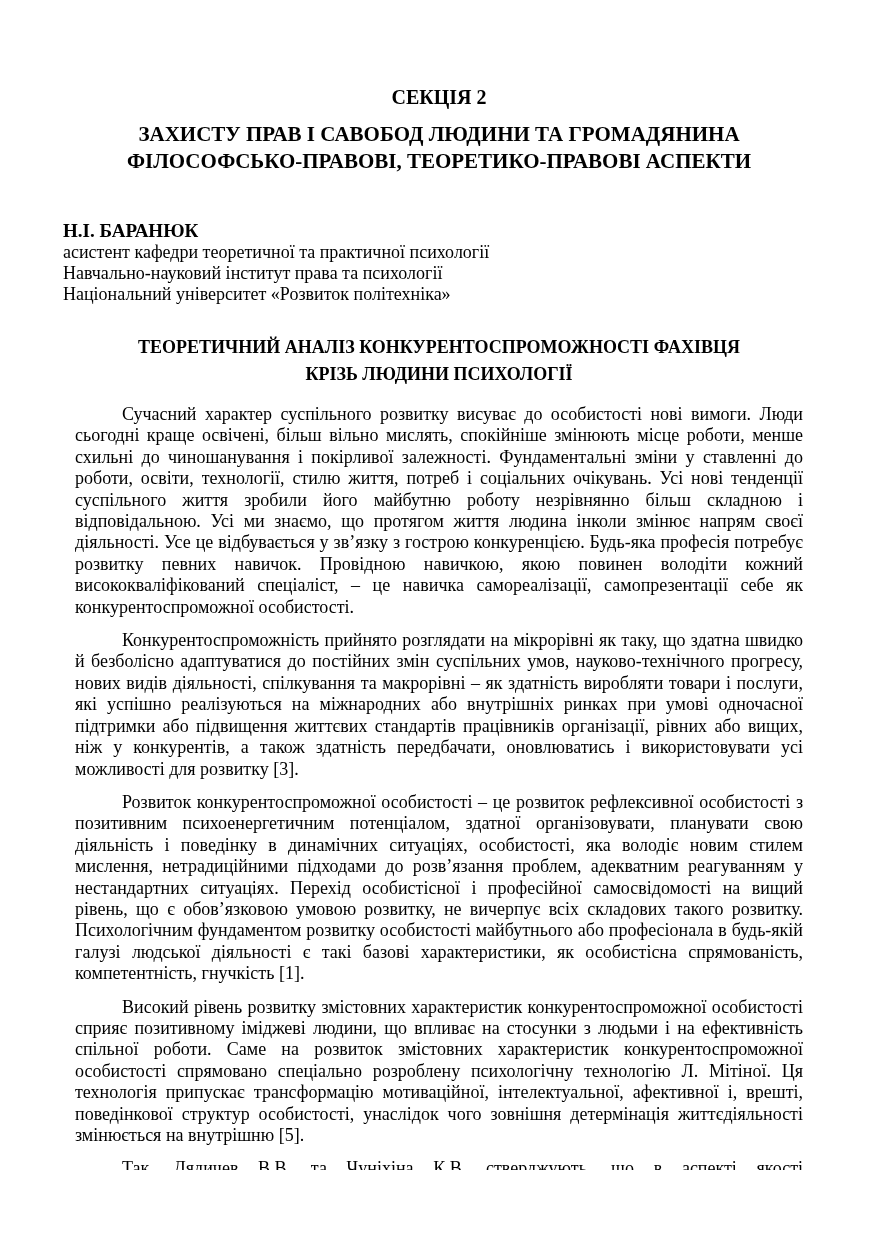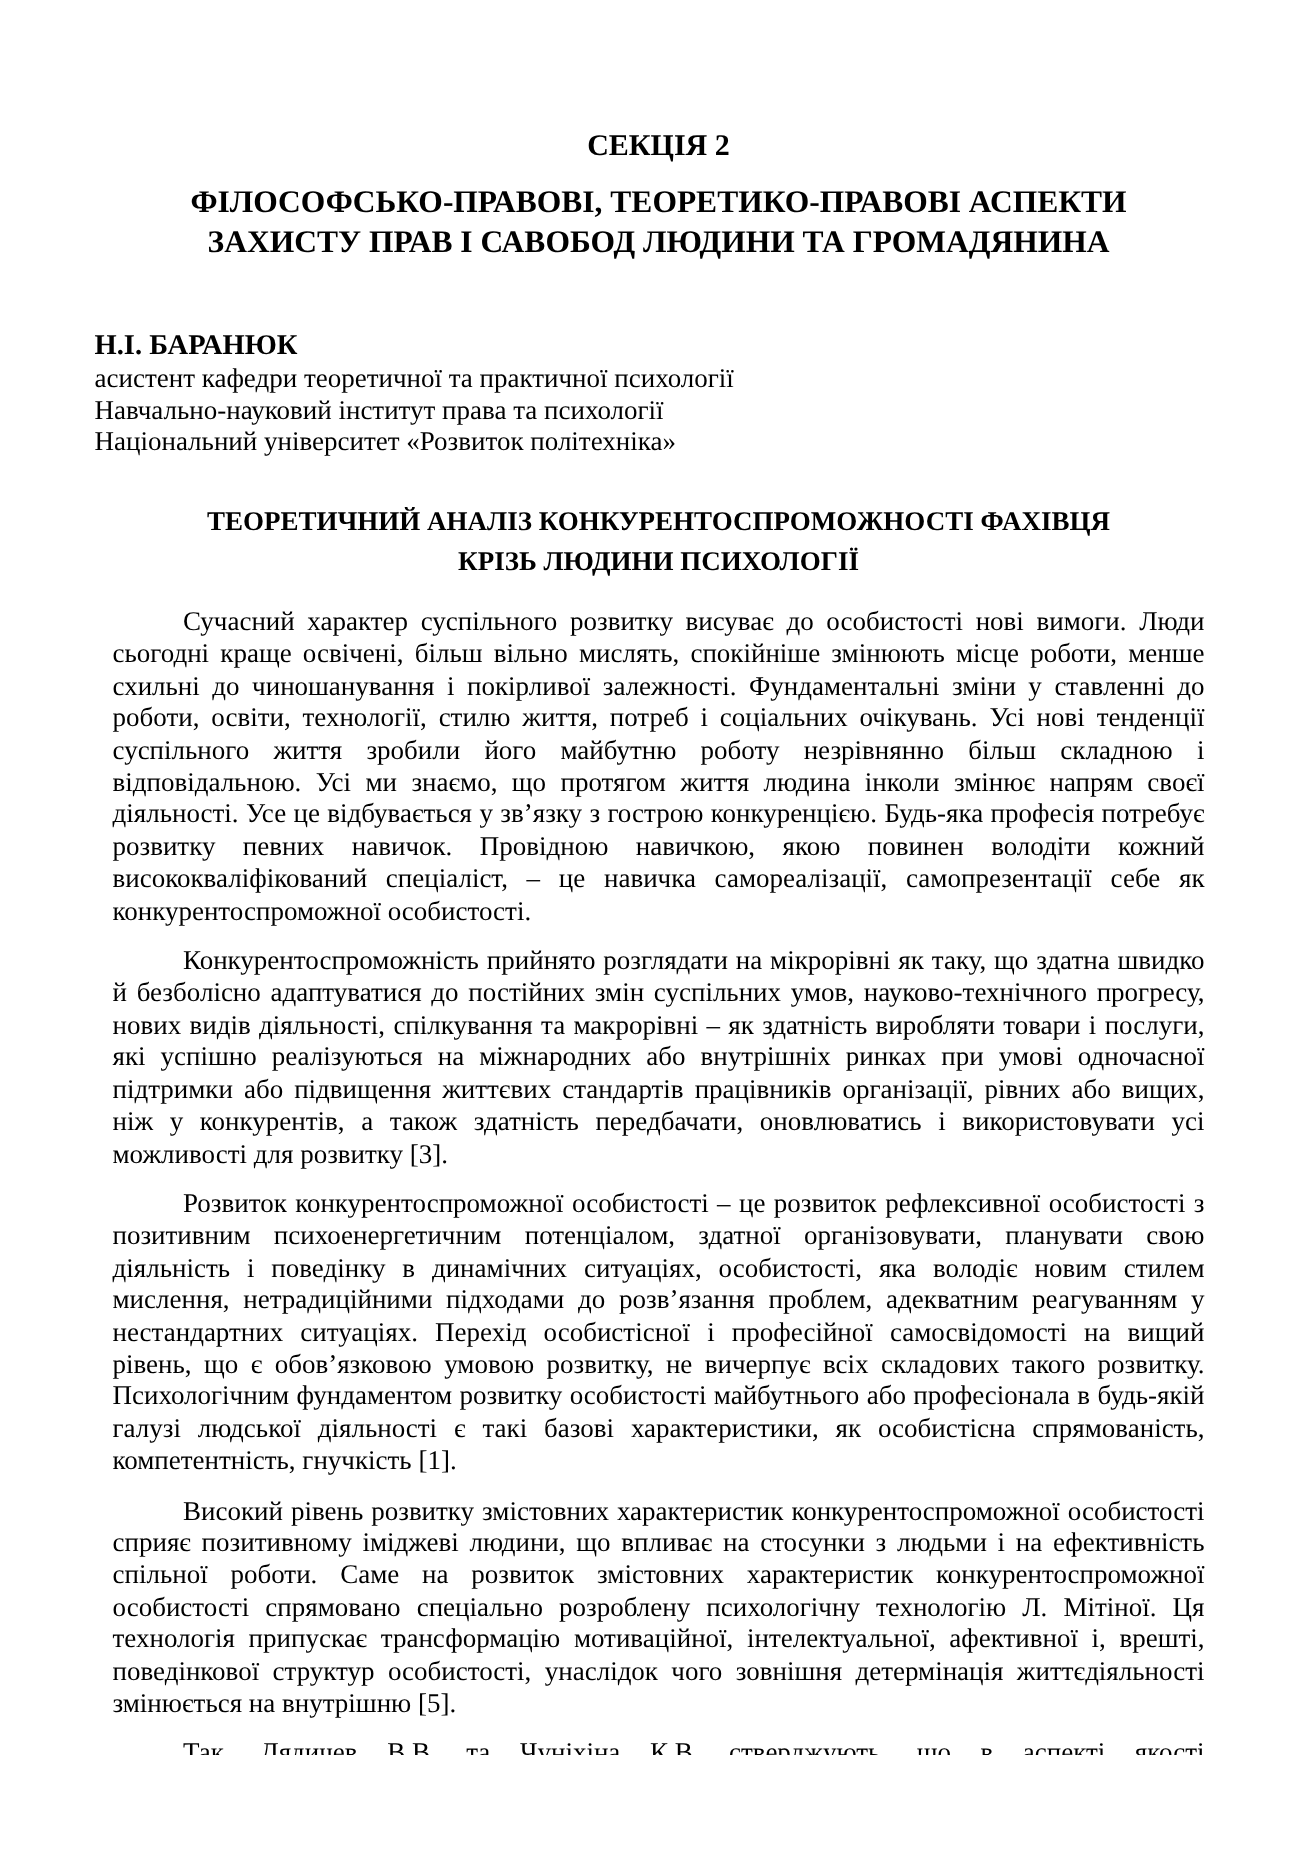--- a/index.html
+++ b/index.html
@@ -71,22 +71,22 @@
   }
 </style>
 </head>
 <body>
 
 <div class="page">
 
   <div class="section-label">СЕКЦІЯ 2</div>
 
   <h1 class="section-title">
+    <div>ЗАХИСТУ ПРАВ І САВОБОД ЛЮДИНИ ТА ГРОМАДЯНИНА</div>
     <div>ФІЛОСОФСЬКО-ПРАВОВІ, ТЕОРЕТИКО-ПРАВОВІ АСПЕКТИ</div>
-    <div>ЗАХИСТУ ПРАВ І САВОБОД ЛЮДИНИ ТА ГРОМАДЯНИНА</div>
   </h1>
 
   <div class="author-block">
     <div class="author-name">Н.І. БАРАНЮК</div>
     <div>асистент кафедри теоретичної та практичної психології</div>
     <div>Навчально-науковий інститут права та психології</div>
     <div>Національний університет «Розвиток політехніка»</div>
   </div>
 
   <h2 class="article-title">

